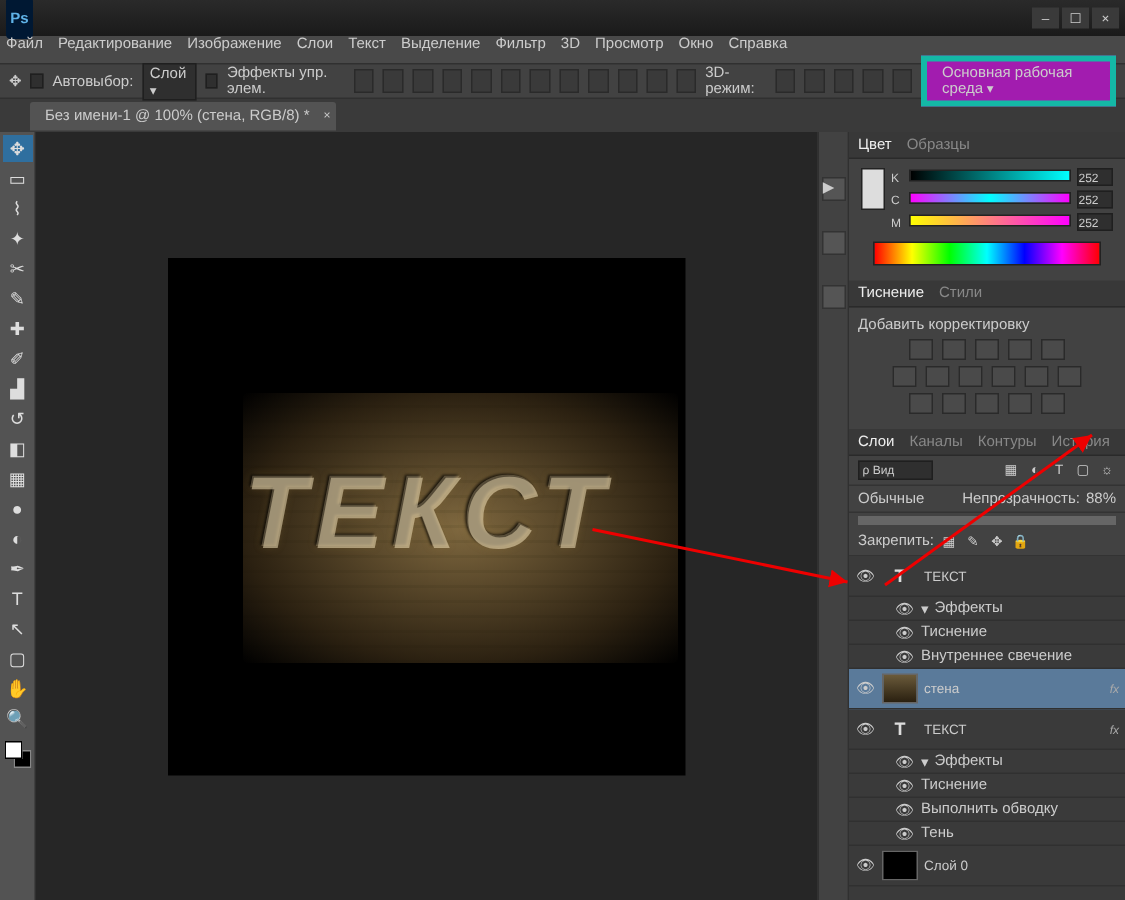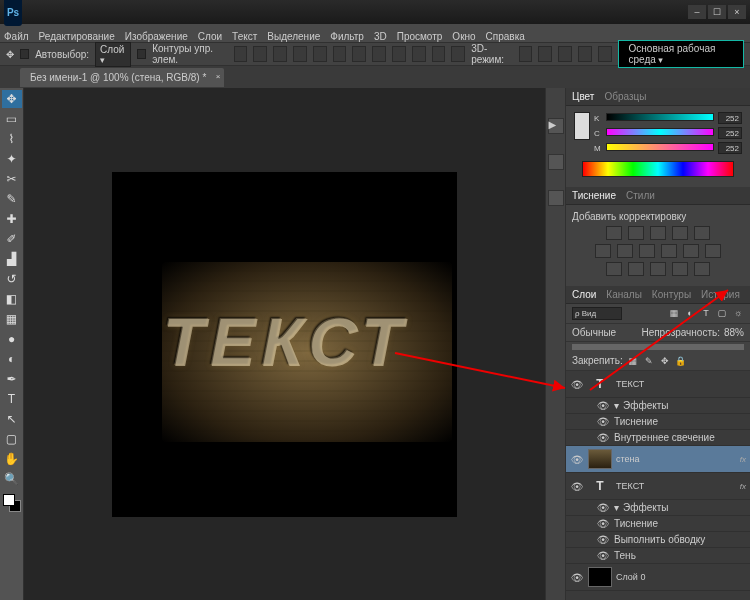--- a/index.html
+++ b/index.html
@@ -1,27 +1,27 @@
 <!DOCTYPE html>
 <html><head>
 <meta charset="utf-8">
 <style>
 *{margin:0;padding:0;box-sizing:border-box;font-family:Tahoma,Arial,sans-serif;font-size:10px;color:#ccc}
 body{background:#525252;width:750px;height:600px;overflow:hidden;position:relative}
 .titlebar{height:24px;background:linear-gradient(#2a2a2a,#1a1a1a);display:flex;align-items:center;padding:0 4px}
 .ps-logo{width:18px;height:28px;background:#001833;border-radius:3px;display:flex;align-items:center;justify-content:center;color:#5fb3e8;font-weight:bold;font-size:10px}
-.menubar{height:18px;background:#494949;display:flex;align-items:flex-end;padding:0 4px;gap:10px;font-size:11px}
+.menubar{height:18px;background:#494949;display:flex;align-items:flex-start;padding:0 4px;gap:10px;font-size:11px}
 .menubar span{cursor:pointer}
 .winbtns{margin-left:auto;display:flex;gap:2px}
 .winbtns div{width:18px;height:14px;background:#3a3a3a;display:flex;align-items:center;justify-content:center;font-size:9px}
 .optbar{height:24px;background:#424242;border-top:1px solid #303030;border-bottom:1px solid #303030;display:flex;align-items:center;padding:0 6px;gap:6px;font-size:9px}
 .optbar .sel{background:#2f2f2f;border:1px solid #1f1f1f;padding:1px 4px;font-size:9px}
 .optbar .chk{width:10px;height:10px;background:#2f2f2f;border:1px solid #1f1f1f}
 .optbar .ico{width:16px;height:16px;background:#3a3a3a;border:1px solid #2a2a2a}
-.workspace-btn{margin-left:auto;background:#000000;border:1px solid #14b8a6;padding:2px 10px;font-size:9px}
+.workspace-btn{margin-left:auto;background:#a21caf;border:4px solid #14b8a6;padding:2px 10px;font-size:9px}
 .tabbar{height:22px;background:#3a3a3a;display:flex;align-items:center;padding-left:20px}
 .doctab{background:#535353;padding:4px 18px 4px 10px;font-size:10px;border-radius:2px 2px 0 0;position:relative}
 .doctab .x{position:absolute;right:4px;top:4px;font-size:8px}
 .main{display:flex;height:512px}
 .tools{width:24px;background:#535353;border-right:1px solid #303030;display:flex;flex-direction:column;align-items:center;padding-top:2px;gap:2px}
 .tool{width:20px;height:18px;display:flex;align-items:center;justify-content:center;font-size:12px;color:#ddd;cursor:pointer}
 .tool.sel{background:#2f6f9f}
 .swatch{width:18px;height:18px;position:relative;margin-top:4px}
 .swatch .fg{width:12px;height:12px;background:#fff;border:1px solid #000;position:absolute;top:0;left:0}
 .swatch .bg{width:12px;height:12px;background:#000;border:1px solid #888;position:absolute;bottom:0;right:0}
@@ -38,21 +38,21 @@
 .collapsed div{width:16px;height:16px;background:#555;border:1px solid #333}
 .panels{width:185px;background:#424242;border-left:1px solid #303030;display:flex;flex-direction:column}
 .phead{height:18px;background:#383838;display:flex;align-items:center;padding:0 6px;gap:10px;font-size:9px;border-bottom:1px solid #2a2a2a}
 .phead span.act{color:#eee}
 .phead span.in{color:#888}
 .colorpanel{padding:6px 8px}
 .crow{display:flex;align-items:center;gap:4px;margin-bottom:3px}
 .crow .lbl{width:8px;font-size:8px}
 .crow .slider{flex:1;height:10px;position:relative}
 .crow .slider .track{height:8px;border:1px solid #222}
-.crow .val{width:24px;height:12px;background:#2f2f2f;border:1px solid #1f1f1f;text-align:right;font-size:8px;line-height:12px;padding-right:2px}
+.crow .val{width:24px;height:12px;background:#2f2f2f;border:1px solid #1f1f1f;font-size:8px;line-height:12px;padding-right:2px}
 .k .track{background:linear-gradient(90deg,#000,#0ff)}
 .c .track{background:linear-gradient(90deg,#f0f,#0ff,#f0f)}
 .m .track{background:linear-gradient(90deg,#ff0,#f0f)}
 .swatchbox{width:16px;height:28px;background:#ddd;border:1px solid #222;margin-right:4px}
 .spectrum{height:16px;margin:4px 8px;background:linear-gradient(90deg,red,yellow,lime,cyan,blue,magenta,red);border:1px solid #222}
 .corr{padding:6px;font-size:9px}
 .corr .row{display:flex;justify-content:center;gap:6px;margin:4px 0}
 .corr .row div{width:16px;height:14px;background:#4a4a4a;border:1px solid #2a2a2a}
 .layerspanel{flex:1;display:flex;flex-direction:column}
 .lopt{display:flex;padding:3px 6px;gap:4px;font-size:8px;border-bottom:1px solid #333}
@@ -97,21 +97,21 @@
   <span>Окно</span>
   <span>Справка</span>
 </div>
 
 <div class="optbar">
   <span>✥</span>
   <div class="chk"></div>
   <span>Автовыбор:</span>
   <span class="sel"><span>Слой</span> ▾</span>
   <div class="chk"></div>
-  <span>Контуры упр. элем.</span>
+  <span>Эффекты упр. элем.</span>
   <div class="ico"></div>
   <div class="ico"></div>
   <div class="ico"></div>
   <div class="ico"></div>
   <div class="ico"></div>
   <div class="ico"></div>
   <div class="ico"></div>
   <div class="ico"></div>
   <div class="ico"></div>
   <div class="ico"></div>

